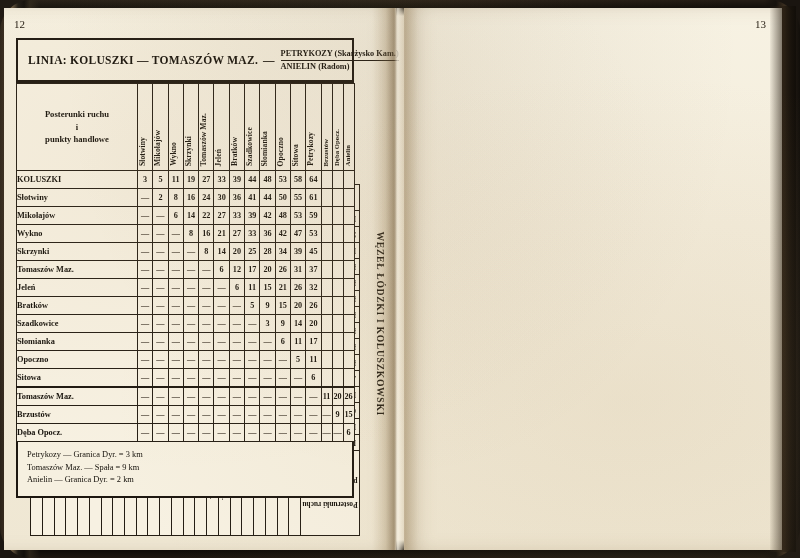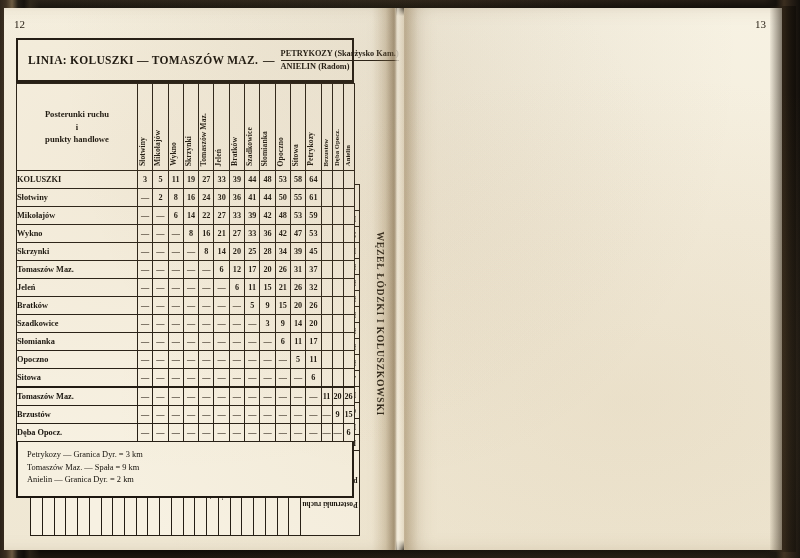--- a/index.html
+++ b/index.html
@@ -9,20 +9,21 @@
     font-family:"Liberation Serif",serif;
   }
   #scan{
     position:relative;width:800px;height:558px;
     background:
       linear-gradient(90deg,#2a2118 0px,#3a2e20 6px,#6b5a42 12px,#1e1a14 18px,#110e0a 24px,#2a2318 30px,rgba(0,0,0,0) 40px),
       linear-gradient(270deg,#120f0b 0px,#241c14 8px,#3b2e1f 16px,#15110c 24px,rgba(0,0,0,0) 36px),
       linear-gradient(180deg,#241d15 0px,#120f0a 8px,rgba(0,0,0,0) 16px),
       linear-gradient(0deg,#1d1710 0px,#0f0c08 8px,rgba(0,0,0,0) 18px),
       #efe8d6;
+    border-radius: 31px;
   }
   
   .page{
     position:absolute;top:8px;height:542px;
     background:linear-gradient(180deg,#f7f2e3 0%,#f3ecdb 40%,#efe7d3 100%);
   }
   #page-left{left:4px;width:392px;
     box-shadow:inset -14px 0 22px -12px rgba(120,95,60,.55);}
   #page-right{left:404px;width:378px;
     box-shadow:inset 16px 0 24px -12px rgba(120,95,60,.6);}

